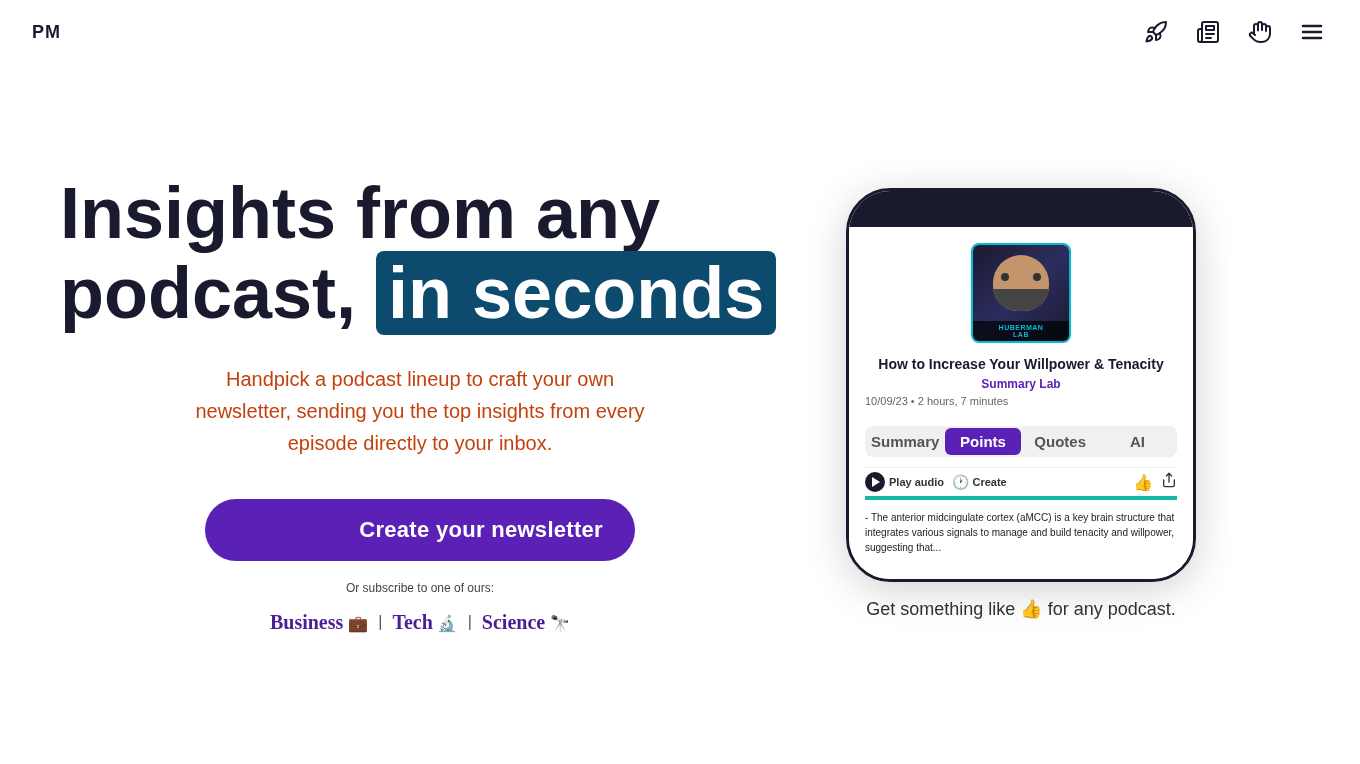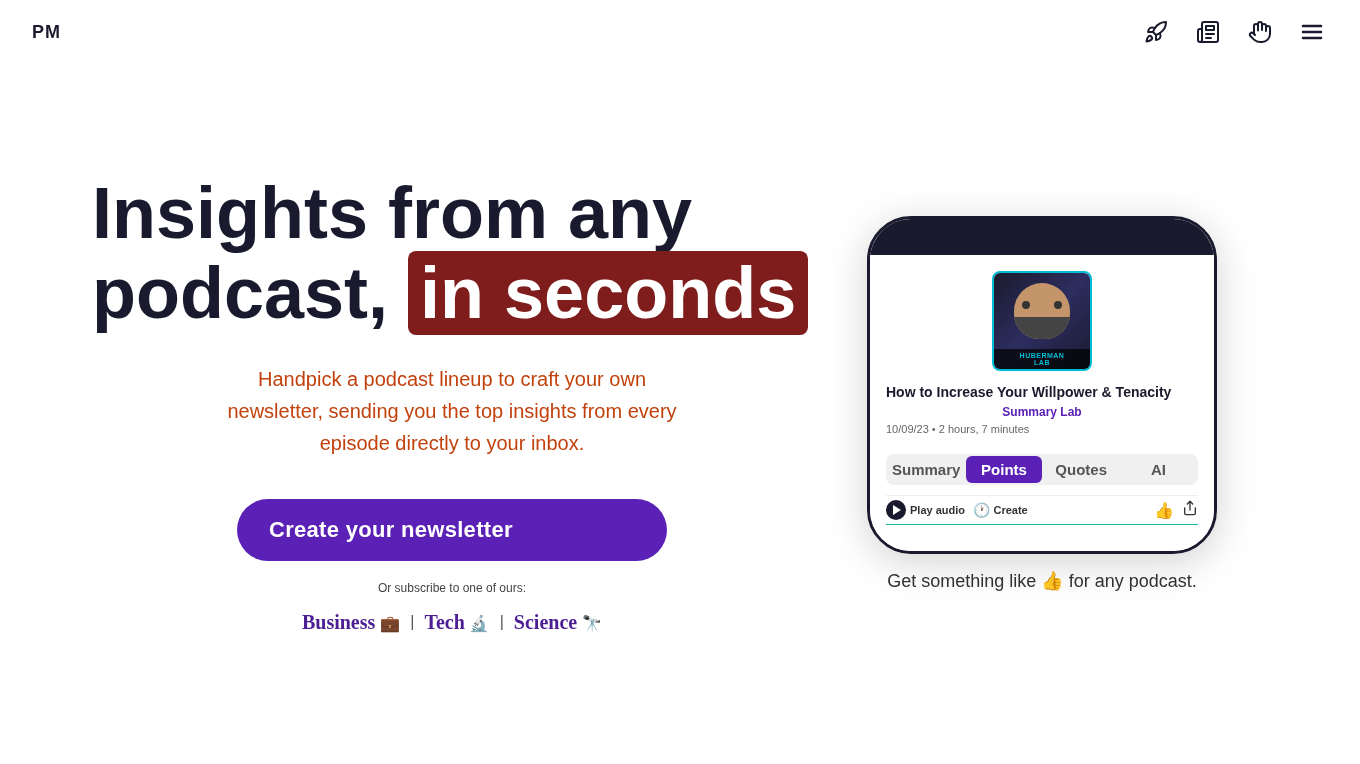--- a/index.html
+++ b/index.html
@@ -42,40 +42,41 @@
     }
     .nav-icon svg {
       width: 24px;
       height: 24px;
     }
 
     
     .main-container {
       display: flex;
       align-items: center;
-      padding: 20px 60px 20px 92px;
+      padding: 20px 60px 20px 60px;
       min-height: 680px;
       position: relative;
+      gap: 11px;
     }
 
     
     .hero-left {
       flex: 1;
       max-width: 760px;
       padding-right: 40px;
     }
     .hero-title {
       font-size: 72px;
       font-weight: 900;
       color: #1a1a2e;
       line-height: 1.1;
       margin-bottom: 30px;
     }
     .hero-title .highlight {
-      background: #7f1d1d;
+      background: #0c4a6e;
       color: #ffffff;
       padding: 2px 12px;
       border-radius: 8px;
       display: inline;
     }
     .hero-subtitle {
       font-size: 20px;
       color: #c2410c;
       line-height: 1.6;
       text-align: center;
@@ -83,21 +84,21 @@
       margin: 0 auto 40px;
     }
     .cta-button {
       display: block;
       width: 430px;
       margin: 0 auto 20px;
       background: #5b21b6;
       color: #ffffff;
       font-size: 22px;
       font-weight: 700;
-      text-align: left;
+      text-align: right;
       padding: 18px 32px;
       border-radius: 50px;
       border: none;
       cursor: pointer;
       letter-spacing: 0.3px;
     }
     .or-text {
       text-align: center;
       font-size: 12px;
       color: #444;
@@ -197,21 +198,21 @@
       font-size: 7px;
       font-weight: 900;
       text-align: center;
       padding: 3px 4px;
       width: 100%;
       letter-spacing: 0.5px;
     }
     .podcast-title {
       font-size: 14px;
       font-weight: 800;
-      text-align: left;
+      text-align: center;
       color: #1a1a2e;
       line-height: 1.3;
       margin-bottom: 4px;
     }
     .podcast-channel {
       font-size: 12px;
       font-weight: 700;
       color: #5b21b6;
       text-align: center;
       margin-bottom: 4px;
@@ -244,21 +245,21 @@
       color: #fff;
       text-align: center;
     }
     .action-bar {
       display: flex;
       align-items: center;
       gap: 8px;
       margin-bottom: 10px;
       padding: 4px 0;
       border-top: 1px solid #eee;
-      border-bottom: 1px solid #14b8a6;
+      border-bottom: 4px solid #14b8a6;
     }
     .play-btn {
       display: flex;
       align-items: center;
       gap: 4px;
       font-size: 11px;
       font-weight: 600;
       color: #333;
     }
     .play-circle {
@@ -433,20 +434,21 @@
             <span class="share-icon">
               <svg width="16" height="16" viewBox="0 0 24 24" fill="none" stroke="#333" stroke-width="2" stroke-linecap="round" stroke-linejoin="round">
                 <path d="M4 12v8a2 2 0 0 0 2 2h12a2 2 0 0 0 2-2v-8"></path>
                 <polyline points="16,6 12,2 8,6"></polyline>
                 <line x1="12" y1="2" x2="12" y2="15"></line>
               </svg>
             </span>
           </div>
 
           <div class="content-text">
+            <p>- The anterior midcingulate cortex (aMCC) is a key brain structure that integrates various signals to manage and build tenacity and willpower, suggesting that...</p>
           </div>
         </div>
       </div>
     </div>
 
     <div class="phone-bottom-tag">
       <span>Get something like 👍 for any podcast.</span>
     </div>
   </div>
 

